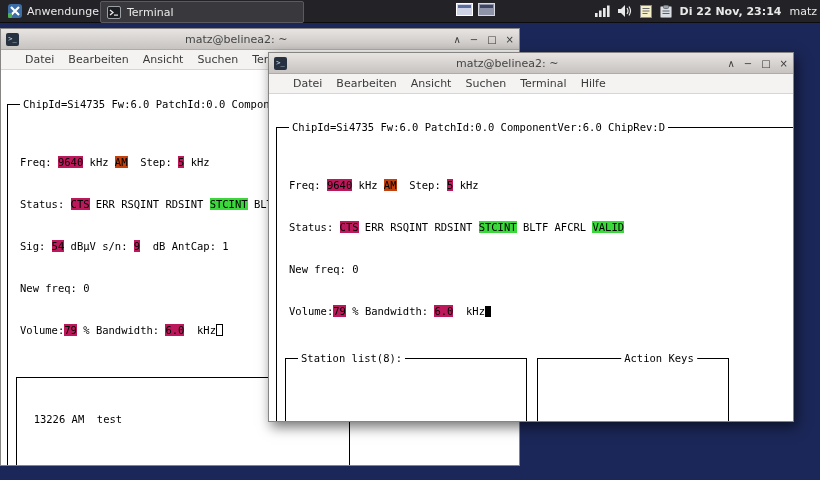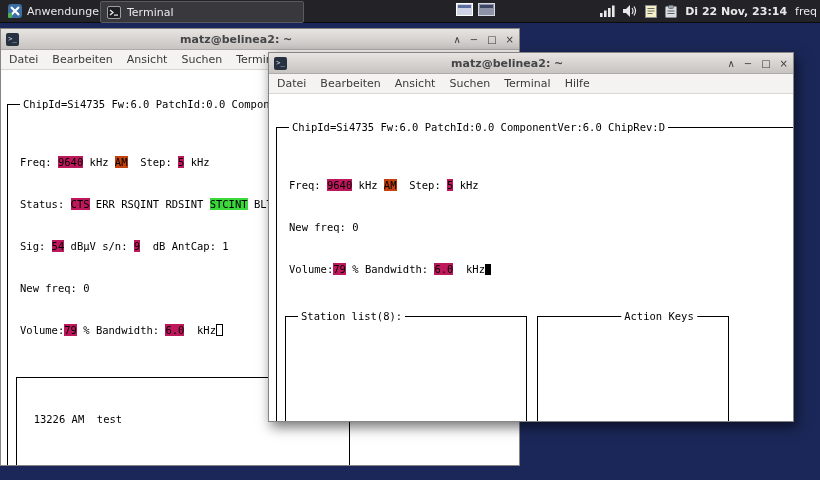--- a/index.html
+++ b/index.html
@@ -13,24 +13,24 @@
   .tray{position:absolute;right:3px;top:0;height:22px;display:flex;align-items:center;gap:8px;}
   .clock{font-weight:bold;white-space:nowrap;}
   .user{white-space:nowrap;}
 
   
   .window{position:absolute;display:flex;flex-direction:column;background:#d6d3d0;border:1px solid #87858 3;}
   .window{border:1px solid #878583;}
   .back{left:0;top:28px;width:518px;height:436px;z-index:10;}
   .front{left:268px;top:52px;width:524px;height:368px;z-index:20;box-shadow:3px 5px 12px rgba(0,0,0,.55);}
   .titlebar{height:20px;flex:0 0 20px;background:linear-gradient(#e7e4e2,#c6c3c1);display:flex;align-items:center;padding:0 5px;gap:6px;border-bottom:1px solid #aeaba9;}
-  .titlebar .title{flex:1;text-align:center;font-size:11px;font-weight:bold;color:#454545;white-space:nowrap;overflow:hidden;}
+  .titlebar .title{flex:1;text-align:center;font-size:11px;font-weight:normal;color:#454545;white-space:nowrap;overflow:hidden;}
   .wicon{width:13px;height:13px;background:#27313f;border-radius:2px;color:#cfe3ff;font-size:7px;line-height:13px;text-align:center;font-family:"DejaVu Sans Mono",monospace;flex:0 0 13px;}
   .wbtns{display:flex;gap:9px;font-size:10px;color:#3c3c3c;font-weight:normal;}
-  .menubar{height:19px;flex:0 0 19px;background:#f4f3f2;border-bottom:1px solid #d8d6d4;display:flex;align-items:center;padding:0 8px;font-size:11px;color:#3a3a3a;gap:14px;white-space:nowrap;}
+  .menubar{height:19px;flex:0 0 19px;background:#f4f3f2;border-bottom:1px solid #d8d6d4;display:flex;align-items:center;padding:0 24px;font-size:11px;color:#3a3a3a;gap:14px;white-space:nowrap;}
   .termarea{flex:1;background:#fff;position:relative;font-family:"DejaVu Sans Mono","Liberation Mono",monospace;font-size:10.5px;line-height:14px;color:#000;white-space:pre;overflow:hidden;}
 
   
   .frame{border:1px solid #000;position:relative;}
   .ftitle{position:absolute;top:-8px;left:12px;background:#fff;padding:0 3px;}
   .ftitle.center{left:50%;transform:translateX(-50%);margin-left:26px;}
   .outer{padding:8px 0 0 8px;}
   .back .outer{height:386px;width:504px;margin:6px 0 0 6px;}
   .front .outer{height:312px;width:508px;margin:5px 0 0 7px;}
   .boxrow{display:flex;margin-top:12px;}
@@ -118,20 +118,21 @@
       <span>Bearbeiten</span>
       <span>Ansicht</span>
       <span>Suchen</span>
       <span>Terminal</span>
       <span>Hilfe</span>
   </div>
   <div class="termarea">
     <div class="frame outer">
       <span class="ftitle">ChipId=Si4735 Fw:6.0 PatchId:0.0 ComponentVer:6.0 ChipRev:D</span>
       <div class="row"><span>Freq: </span><span class="hl-y">9640</span><span> kHz </span><span class="hl-p">AM</span><span>  Step: </span><span class="hl-y">5</span><span> kHz</span></div>
+      <div class="row"><span>Status: </span><span class="hl-y">CTS</span><span> ERR RSQINT RDSINT </span><span class="hl-g">STCINT</span><span> BLTF AFCRL </span><span class="hl-g">VALID</span></div>
       <div class="row">New freq: 0</div>
       <div class="row"><span>Volume:</span><span class="hl-y">79</span><span> % Bandwidth: </span><span class="hl-y">6.0</span><span>  kHz</span><span class="cursor"></span></div>
       <div class="boxrow">
         <div class="frame stbox">
           <span class="ftitle">Station list(8):</span>
           
           
           
           
           
@@ -205,15 +206,15 @@
     <svg width="12" height="13" viewBox="0 0 12 13">
         <rect x="0.5" y="0.5" width="11" height="12" fill="#f5f0c8" stroke="#8a8a8a"></rect>
         <path d="M2.5 3.5 h7 M2.5 6 h7 M2.5 8.5 h5" stroke="#6b6b6b" stroke-width="1"></path>
       </svg>
     <svg width="12" height="13" viewBox="0 0 12 13">
         <rect x="0.5" y="1.5" width="11" height="11" rx="1" fill="#d9dde4" stroke="#8a8a8a"></rect>
         <rect x="3.5" y="0.5" width="5" height="3" rx="1" fill="#9aa2ad" stroke="#6e747c"></rect>
         <path d="M2.5 6 h7 M2.5 8.5 h7" stroke="#5c6066" stroke-width="1"></path>
       </svg>
     <span class="clock">Di 22 Nov, 23:14</span>
-    <span class="user">freq</span>
+    <span class="user">matz</span>
   </div>
 </div>
 
 </body></html>

